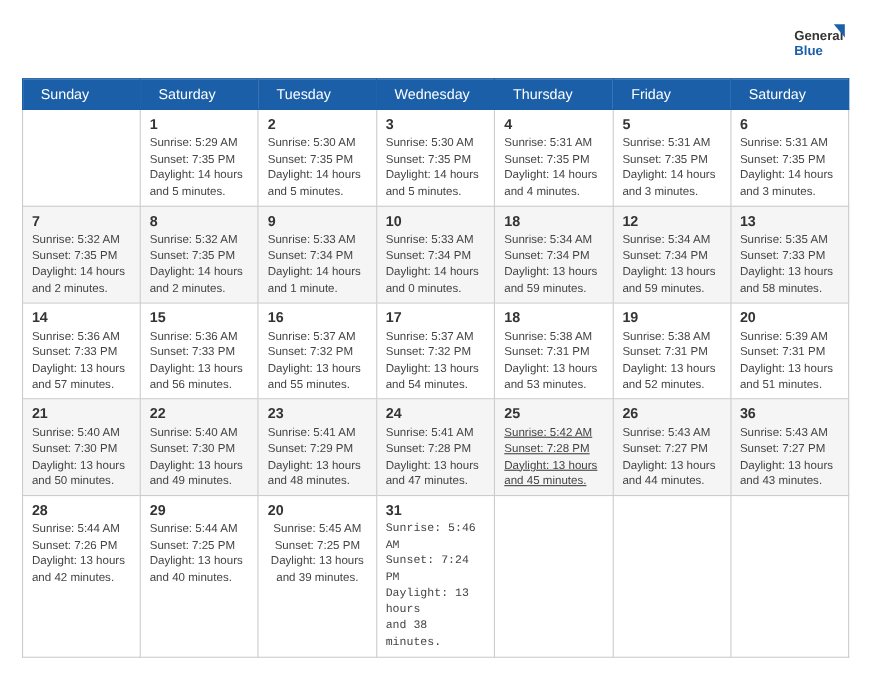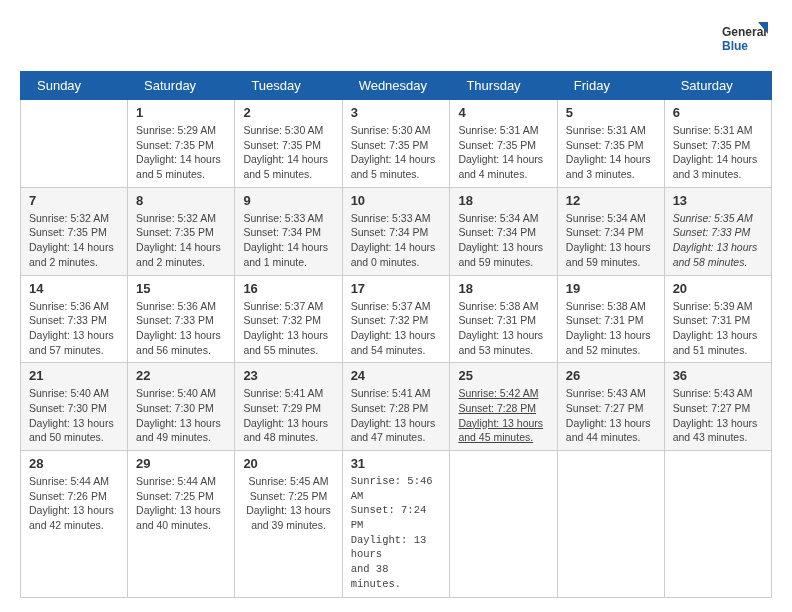--- a/index.html
+++ b/index.html
@@ -188,21 +188,21 @@
         </td>
         <td>
           <div class="day-number">12</div>
           <div class="day-info" style="white-space: pre-line;">Sunrise: 5:34 AM
 Sunset: 7:34 PM
 Daylight: 13 hours
 and 59 minutes.</div>
         </td>
         <td>
           <div class="day-number">13</div>
-          <div class="day-info" style="white-space: pre-line; font-style: italic;">Sunrise: 5:35 AM
+          <div class="day-info" style="white-space: pre-line;">Sunrise: 5:35 AM
 Sunset: 7:33 PM
 Daylight: 13 hours
 and 58 minutes.</div>
         </td>
       </tr>
       <tr>
         <td>
           <div class="day-number">14</div>
           <div class="day-info" style="white-space: pre-line;">Sunrise: 5:36 AM
 Sunset: 7:33 PM

